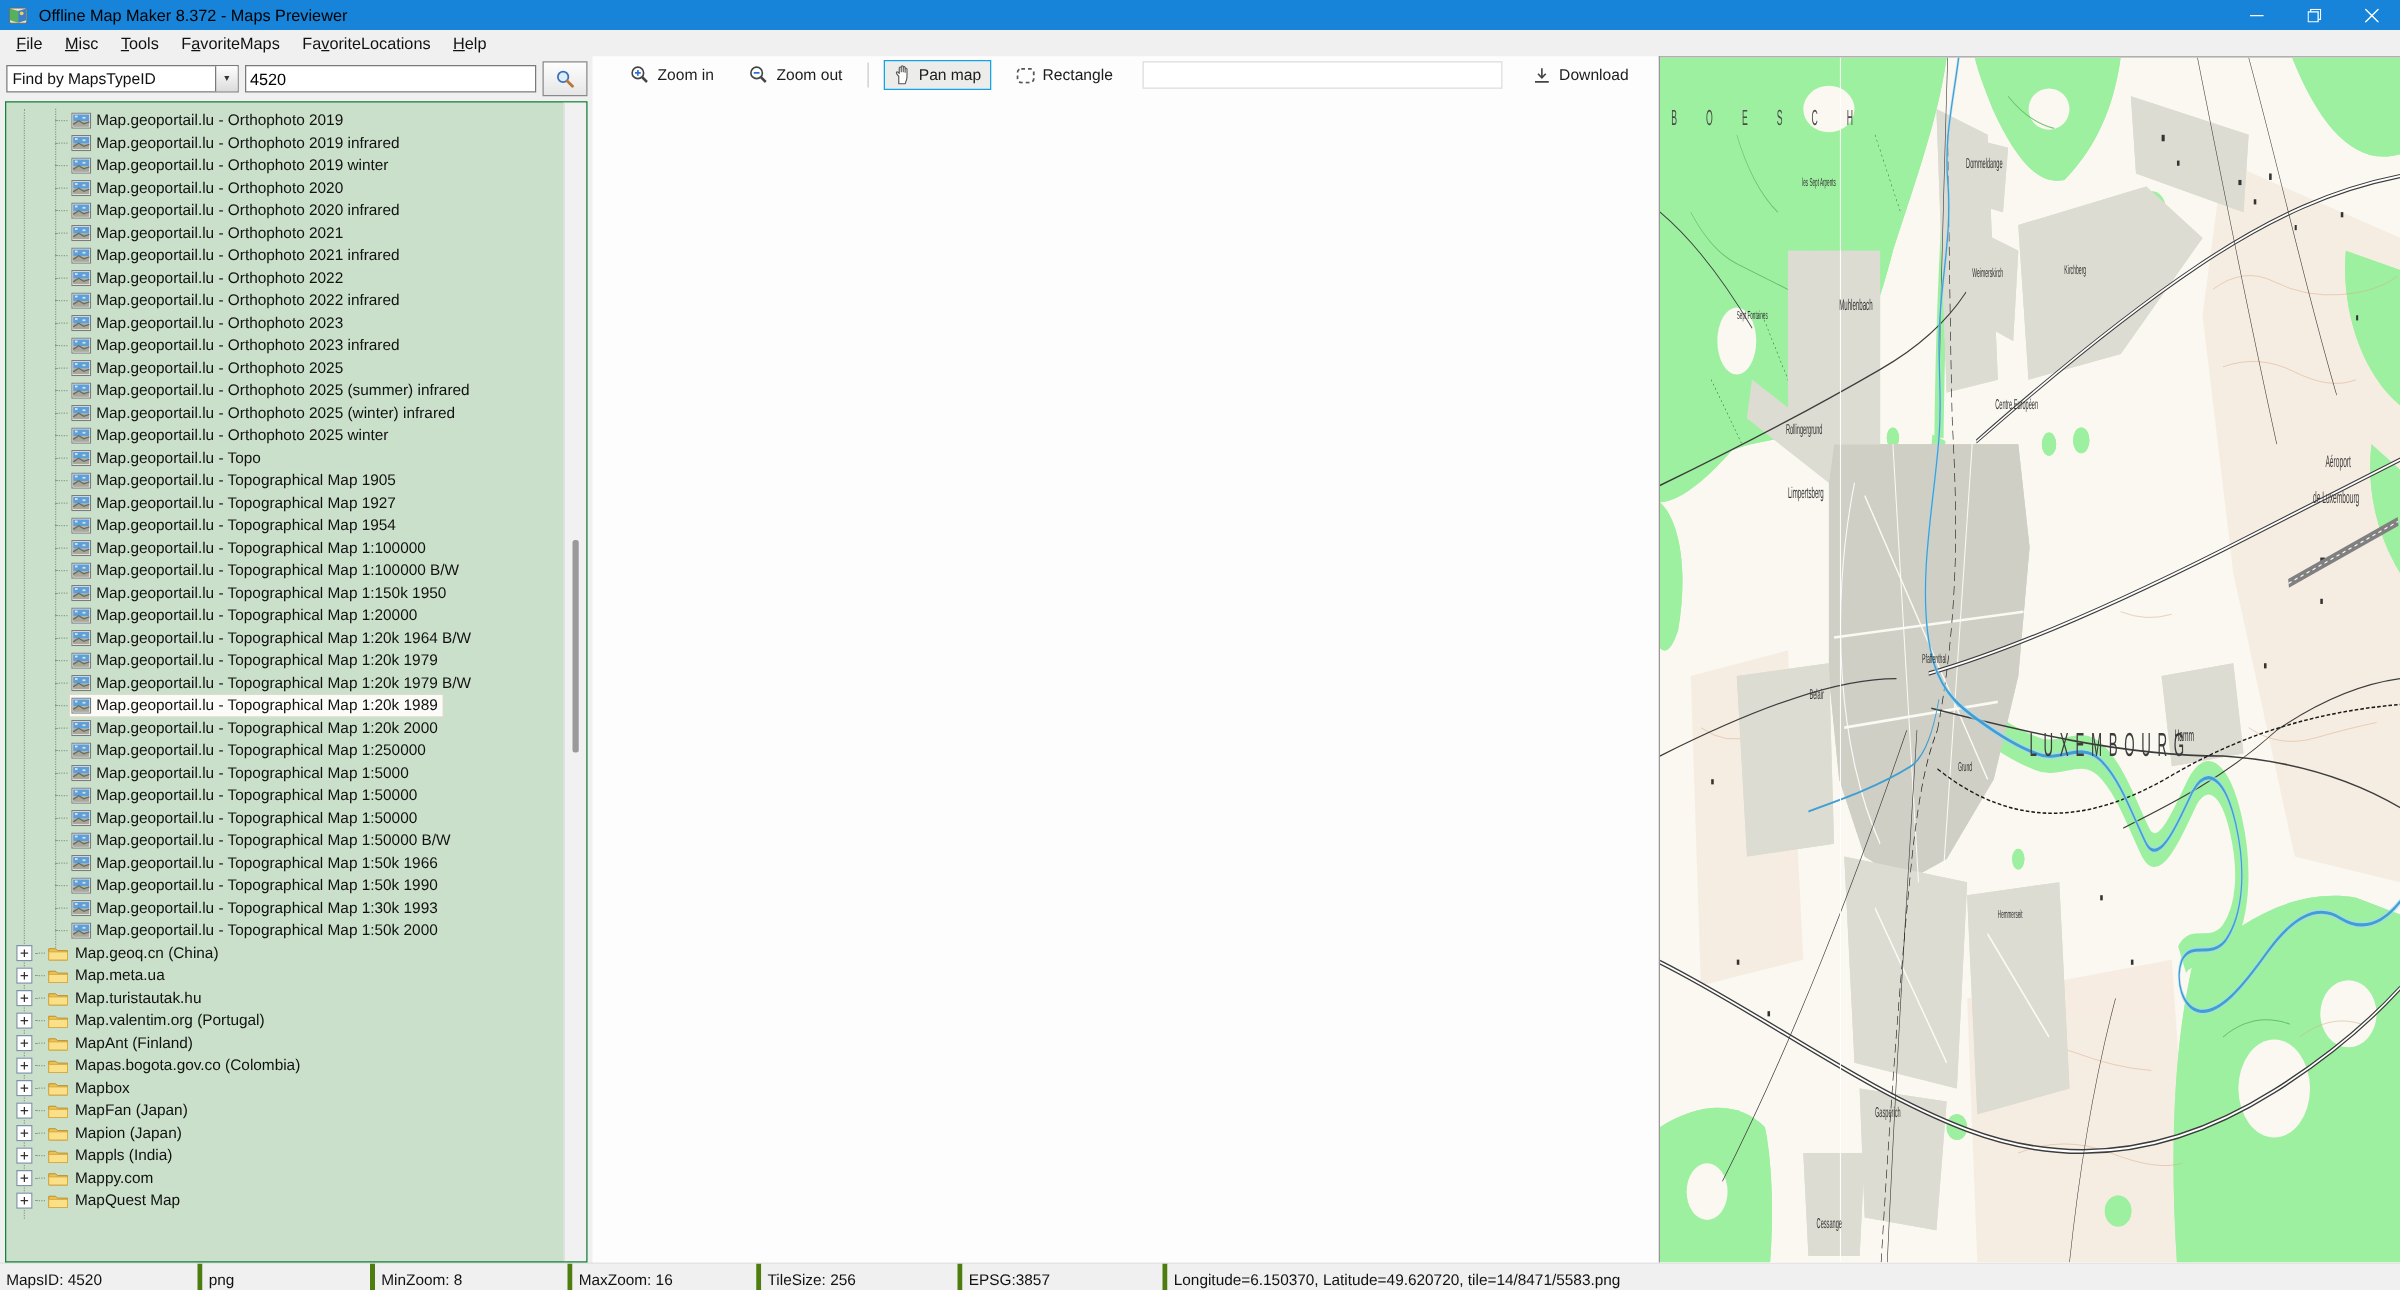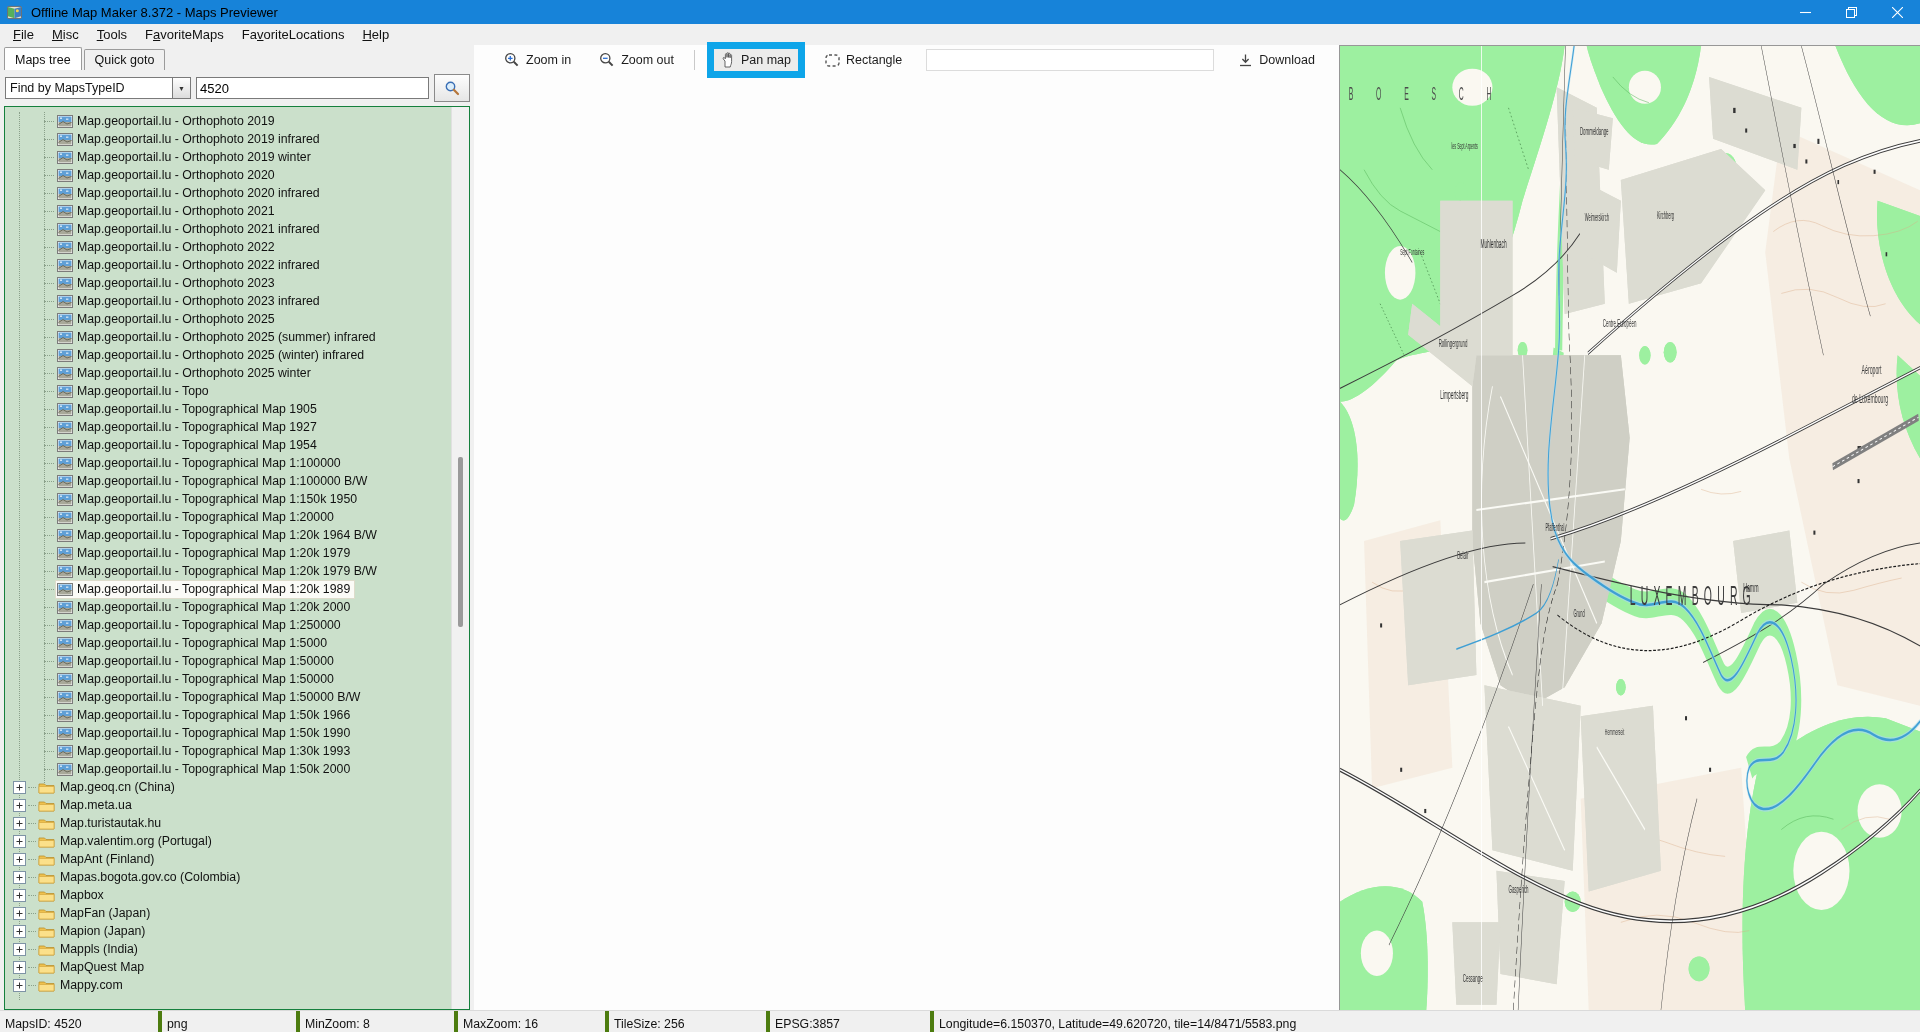--- a/index.html
+++ b/index.html
@@ -47,21 +47,21 @@
   .ficon{width:17px;height:13px;margin:0 5px 0 0;flex:none}
   .folderrow{padding-left:8px}
   .plus{width:11px;height:11px;border:1px solid #7e93a5;background:#fff;flex:none;margin-right:2px;
         display:flex;align-items:center;justify-content:center}
   .vscroll{position:absolute;top:0;right:0;bottom:0;width:17px;background:#f1f1f1;border-left:1px solid #e0e0e0}
   .vthumb{position:absolute;left:6px;width:5px;top:350px;height:170px;background:#9a9a9a;border-radius:2px}
   
   .right{flex:1;display:flex;flex-direction:row;background:#fdfdfd;min-width:0}
   .toolbar{height:30px;display:flex;align-items:center;font-size:12.5px;color:#1c1c1c;padding-left:22px}
   .tbtn{display:flex;align-items:center;gap:6px;padding:4px 8px;margin-right:12px;white-space:nowrap}
-  .tbtn.pressed{background:#ececeb;border:7px solid #0ea5e9;padding:3px 7px}
+  .tbtn.pressed{background:#ececeb;border:1px solid #0ea5e9;padding:3px 7px}
   .tsep{width:1px;height:20px;background:#c9c9c9;margin:0 12px 0 0}
   .tfield{width:288px;height:22px;border:1px solid #dcdcdc;background:#fff;margin:0 16px 0 4px;box-sizing:border-box}
   .map{flex:1;border-top:1px solid #979797;border-left:1px solid #979797;position:relative;overflow:hidden;background:#faf8f1}
   .map svg{position:absolute;inset:0;width:100%;height:100%}
   
   .statusbar{height:25px;display:flex;background:#f0f0f0;font-size:12.3px;align-items:stretch;border-top:1px solid #dadada}
   .sfield{display:flex;align-items:center;padding-left:5px;border-right:4px solid #4d7c0f;box-sizing:border-box;
           background:#f0f0f0;white-space:nowrap;overflow:hidden}
   .sfield:last-child{border-right:none;flex:1}
 </style>
@@ -99,24 +99,20 @@
     <div class="menu-item"><u>M</u>isc</div>
     <div class="menu-item"><u>T</u>ools</div>
     <div class="menu-item">F<u>a</u>voriteMaps</div>
     <div class="menu-item">Fa<u>v</u>oriteLocations</div>
     <div class="menu-item"><u>H</u>elp</div>
   </div>
 
 <div class="main">
 
   <div class="left">
-    <div class="tabs" id="tabs">
-        <div class="tab active">Maps tree</div>
-        <div class="tab">Quick goto</div>
-      </div>
     <div class="searchrow">
       <div class="combo">
         <span class="cval">Find by MapsTypeID</span>
         <span class="arrowbox">▼</span>
       </div>
       <input class="searchinput" value="4520" style="">
       <div class="searchbtn">
         <svg width="16" height="16" viewBox="0 0 16 16">
           <circle cx="6.5" cy="6.5" r="4.2" fill="#dceefb" stroke="#3b6fb5" stroke-width="1.4"></circle>
           <line x1="9.8" y1="9.8" x2="14" y2="14" stroke="#b5763b" stroke-width="2.2" stroke-linecap="round"></line>
@@ -779,34 +775,34 @@
             <span class="plus">
               <svg width="7" height="7" viewBox="0 0 7 7">
                 <path d="M3.5,0.5 V6.5 M0.5,3.5 H6.5" stroke="#333" stroke-width="1"></path>
               </svg>
             </span>
             <span class="hline2"></span>
             <svg class="ficon" viewBox="0 0 17 13">
               <path d="M1,3 L1,12 L16,12 L16,4.5 L8,4.5 L6.5,3 Z" fill="#efc14d" stroke="#b98f2e" stroke-width="0.8"></path>
               <path d="M1,5.5 L16,5.5 L16,12 L1,12 Z" fill="#fbe08a" stroke="#d8ab43" stroke-width="0.8"></path>
             </svg>
+            <span class="tlabel">Mappy.com</span>
+          </div>
+          <div class="trow folderrow">
+            <span class="plus">
+              <svg width="7" height="7" viewBox="0 0 7 7">
+                <path d="M3.5,0.5 V6.5 M0.5,3.5 H6.5" stroke="#333" stroke-width="1"></path>
+              </svg>
+            </span>
+            <span class="hline2"></span>
+            <svg class="ficon" viewBox="0 0 17 13">
+              <path d="M1,3 L1,12 L16,12 L16,4.5 L8,4.5 L6.5,3 Z" fill="#efc14d" stroke="#b98f2e" stroke-width="0.8"></path>
+              <path d="M1,5.5 L16,5.5 L16,12 L1,12 Z" fill="#fbe08a" stroke="#d8ab43" stroke-width="0.8"></path>
+            </svg>
             <span class="tlabel">MapQuest Map</span>
-          </div>
-          <div class="trow folderrow">
-            <span class="plus">
-              <svg width="7" height="7" viewBox="0 0 7 7">
-                <path d="M3.5,0.5 V6.5 M0.5,3.5 H6.5" stroke="#333" stroke-width="1"></path>
-              </svg>
-            </span>
-            <span class="hline2"></span>
-            <svg class="ficon" viewBox="0 0 17 13">
-              <path d="M1,3 L1,12 L16,12 L16,4.5 L8,4.5 L6.5,3 Z" fill="#efc14d" stroke="#b98f2e" stroke-width="0.8"></path>
-              <path d="M1,5.5 L16,5.5 L16,12 L1,12 Z" fill="#fbe08a" stroke="#d8ab43" stroke-width="0.8"></path>
-            </svg>
-            <span class="tlabel">Mappy.com</span>
           </div>
         </div>
       <div class="vscroll">
         <div class="vthumb"></div>
       </div>
     </div>
   </div>
 
   <div class="right">
     <div class="toolbar">

